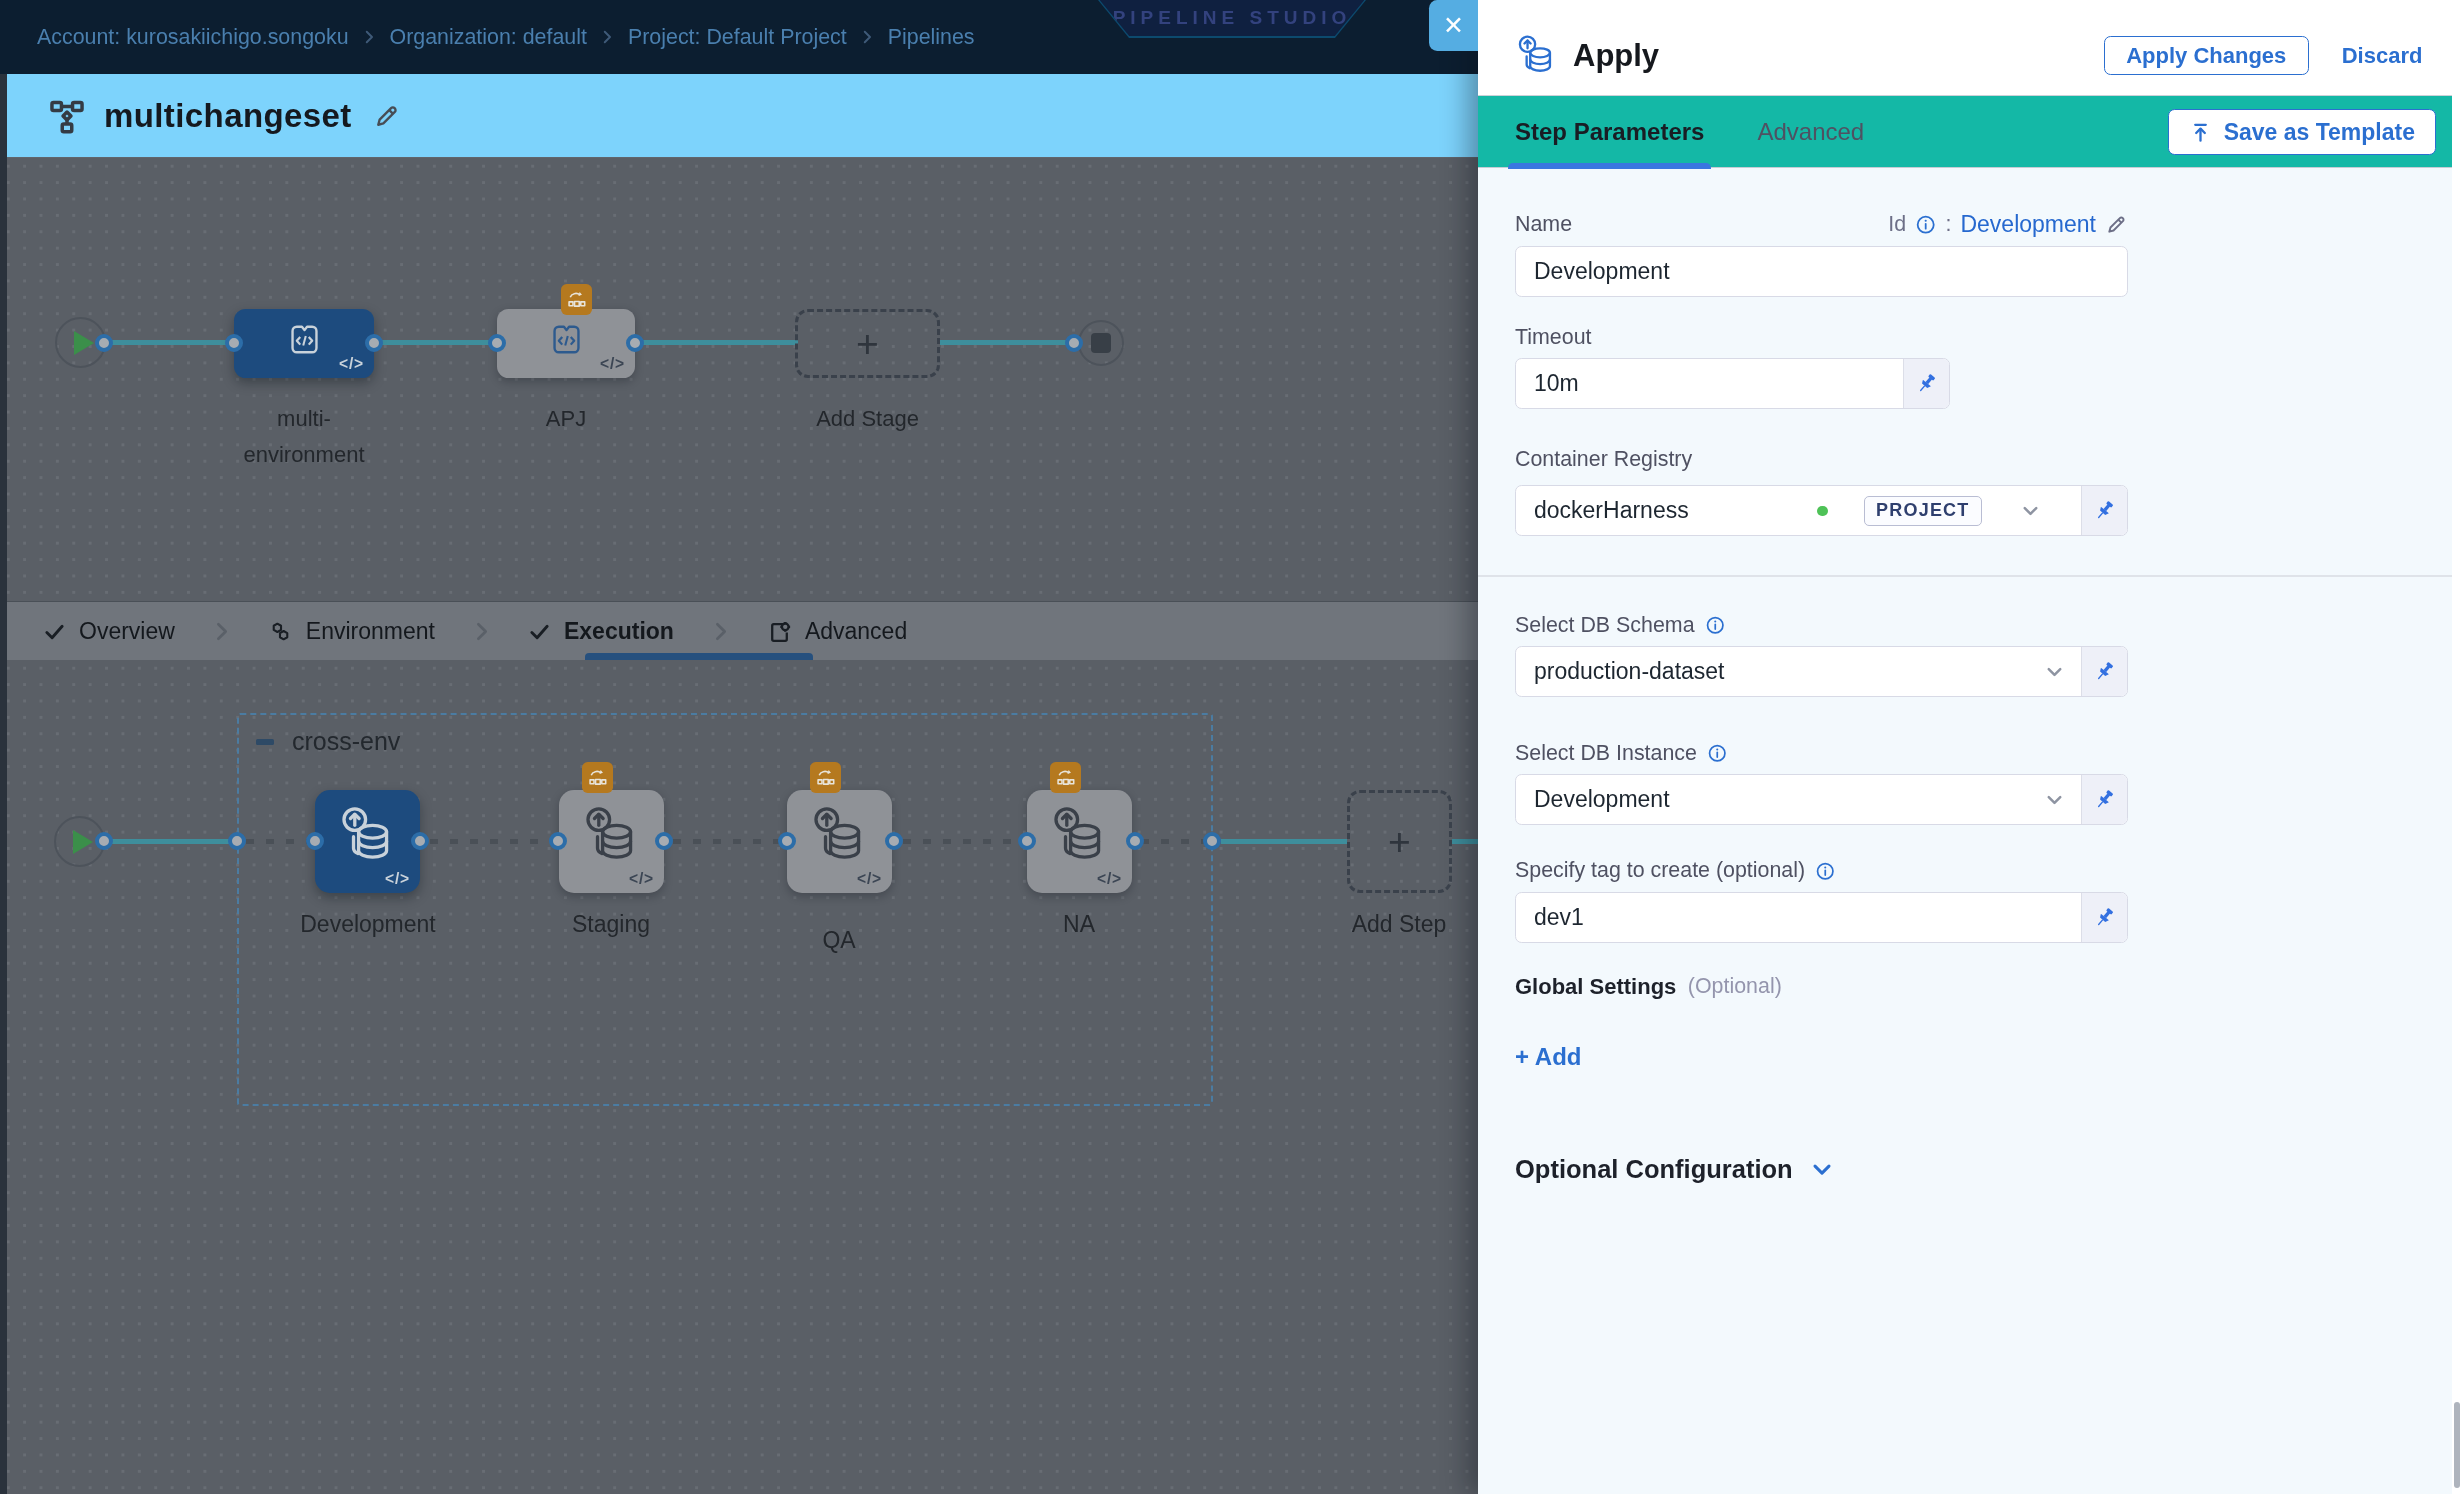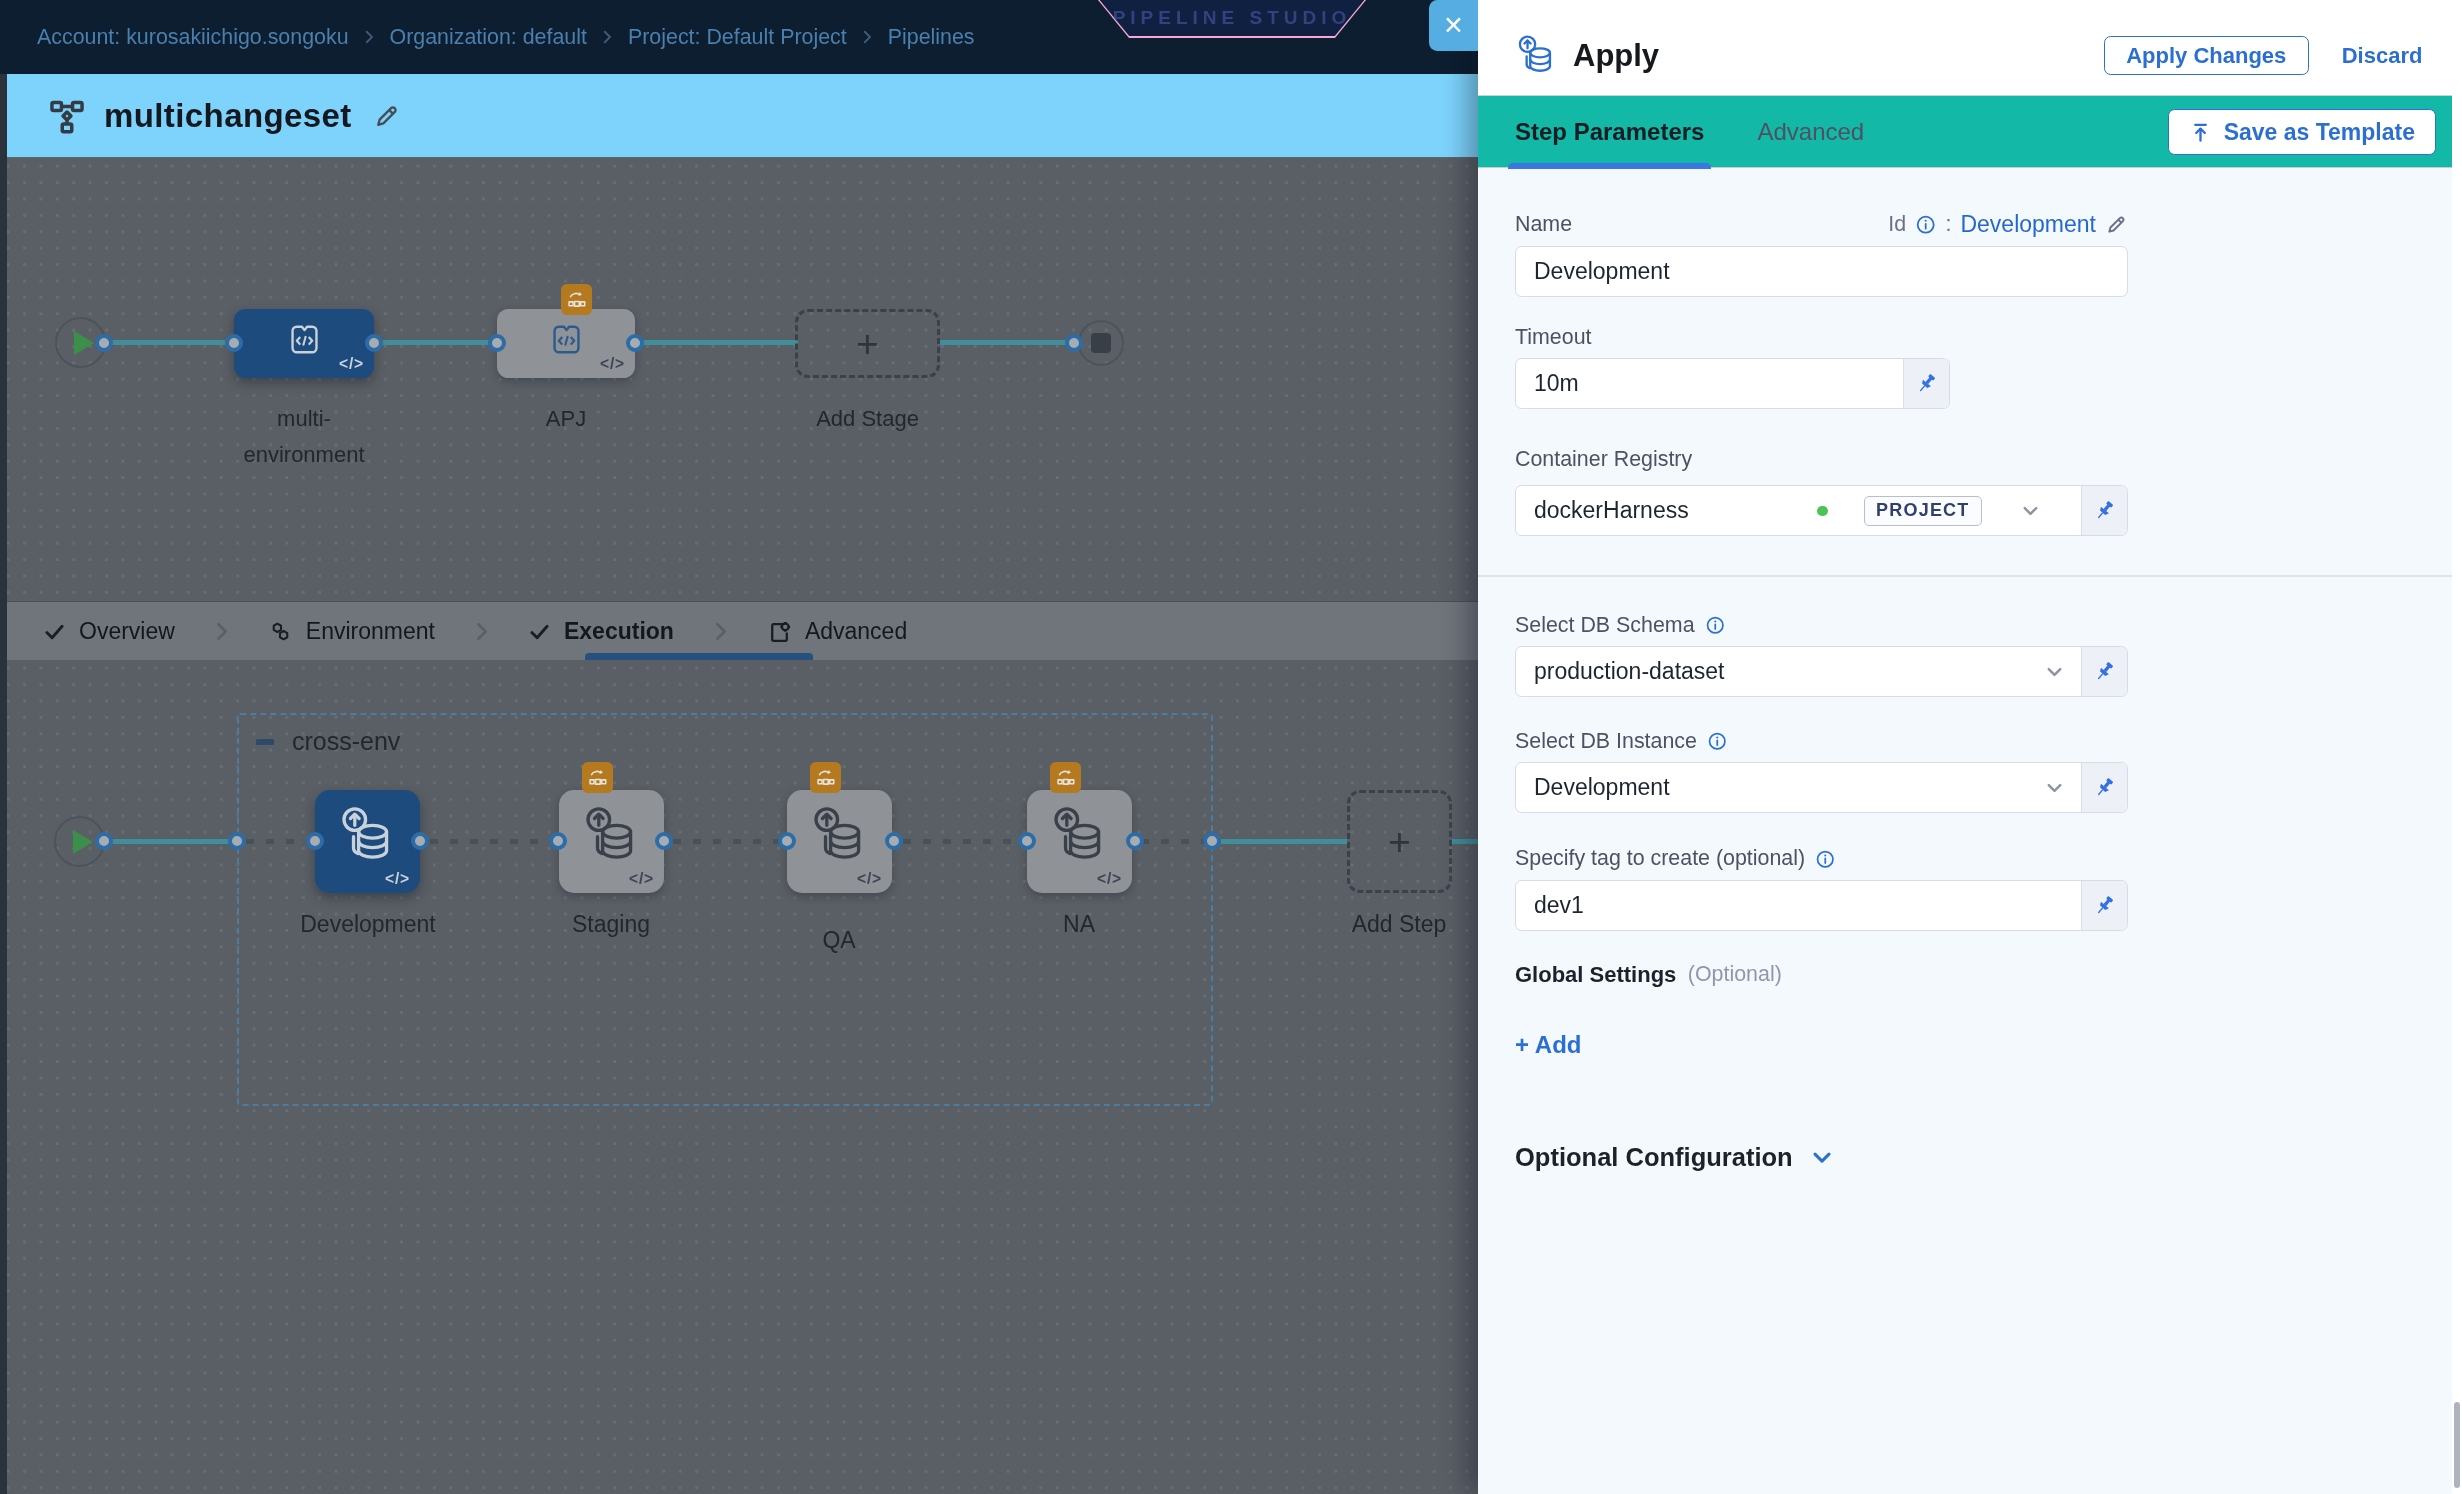--- a/index.html
+++ b/index.html
@@ -10,21 +10,21 @@
   }
   
   .left { position:absolute; left:0; top:0; width:1478px; height:1495px; background:#5a5f66; }
   .leftstrip { position:absolute; left:0; top:74px; width:6.6px; height:1421px; background:#2a323c; z-index:5; }
 
   .topbar { position:absolute; left:0; top:0; width:1478px; height:74px; background:#0c1e30; }
   .breadcrumb { position:absolute; left:37px; top:0; height:74px; display:flex; align-items:center; gap:11.5px; font-size:21.4px; color:#4a7fae; }
   .crumb { white-space:nowrap; }
   .crumbsep { color:#3f5a78; display:flex; align-items:center; }
   .studio-badge-outer { position:absolute; left:1098px; top:0; width:268px; height:38px;
-    clip-path:polygon(0 0,100% 0,calc(100% - 31px) 100%,31px 100%); background:#f9a8d4;text-decoration:underline; }
+    clip-path:polygon(0 0,100% 0,calc(100% - 31px) 100%,31px 100%); background:#0c4a6e;text-decoration:underline; }
   .studio-badge-inner { position:absolute; left:1.6px; top:0; right:1.6px; bottom:1.6px;
     clip-path:polygon(0 0,100% 0,calc(100% - 30px) 100%,30px 100%); background:#0f2040;
     display:flex; align-items:center; justify-content:center;
     font-size:19px; font-weight:700; letter-spacing:5px; color:#33427e; }
 
   .titlebar { position:absolute; left:0; top:74px; width:1478px; height:84px; background:#7dd3fc; border-bottom:1.6px solid #60656c; display:flex; align-items:center; padding-left:48px; }
   .title-pipe-icon { color:#343b44; margin-right:18px; display:flex; }
   .pipe-title { font-size:33px; font-weight:700; color:#15191f; letter-spacing:0.4px; }
   .title-pencil { color:#474d55; margin-left:21.4px; display:flex; }
   .view-toggle { position:absolute; left:1087px; top:102px; width:205px; height:30px; border:1.6px solid #4e545c; border-radius:15.6px; display:flex; background:transparent; }
@@ -523,21 +523,21 @@
               <use href="#i-chevD"></use>
             </svg>
           </span>
         <span class="pinseg">
             <svg width="25" height="25" viewBox="0 0 24 24">
               <use href="#i-pin"></use>
             </svg>
           </span>
       </div>
 
-      <div class="labelrow" style="margin-top:32px;">
+      <div class="labelrow" style="margin-top:44px;">
         <span class="flabel">Select DB Instance</span>
         <span class="infoblue">
             <svg width="20.5" height="20.5" viewBox="0 0 24 24">
               <use href="#i-info"></use>
             </svg>
           </span>
       </div>
       <div class="field" style="width:613px;margin-top:8.2px;">
         <span class="field-text" style="flex:1;">Development</span>
         <span class="chev" style="margin:0 15px;">

